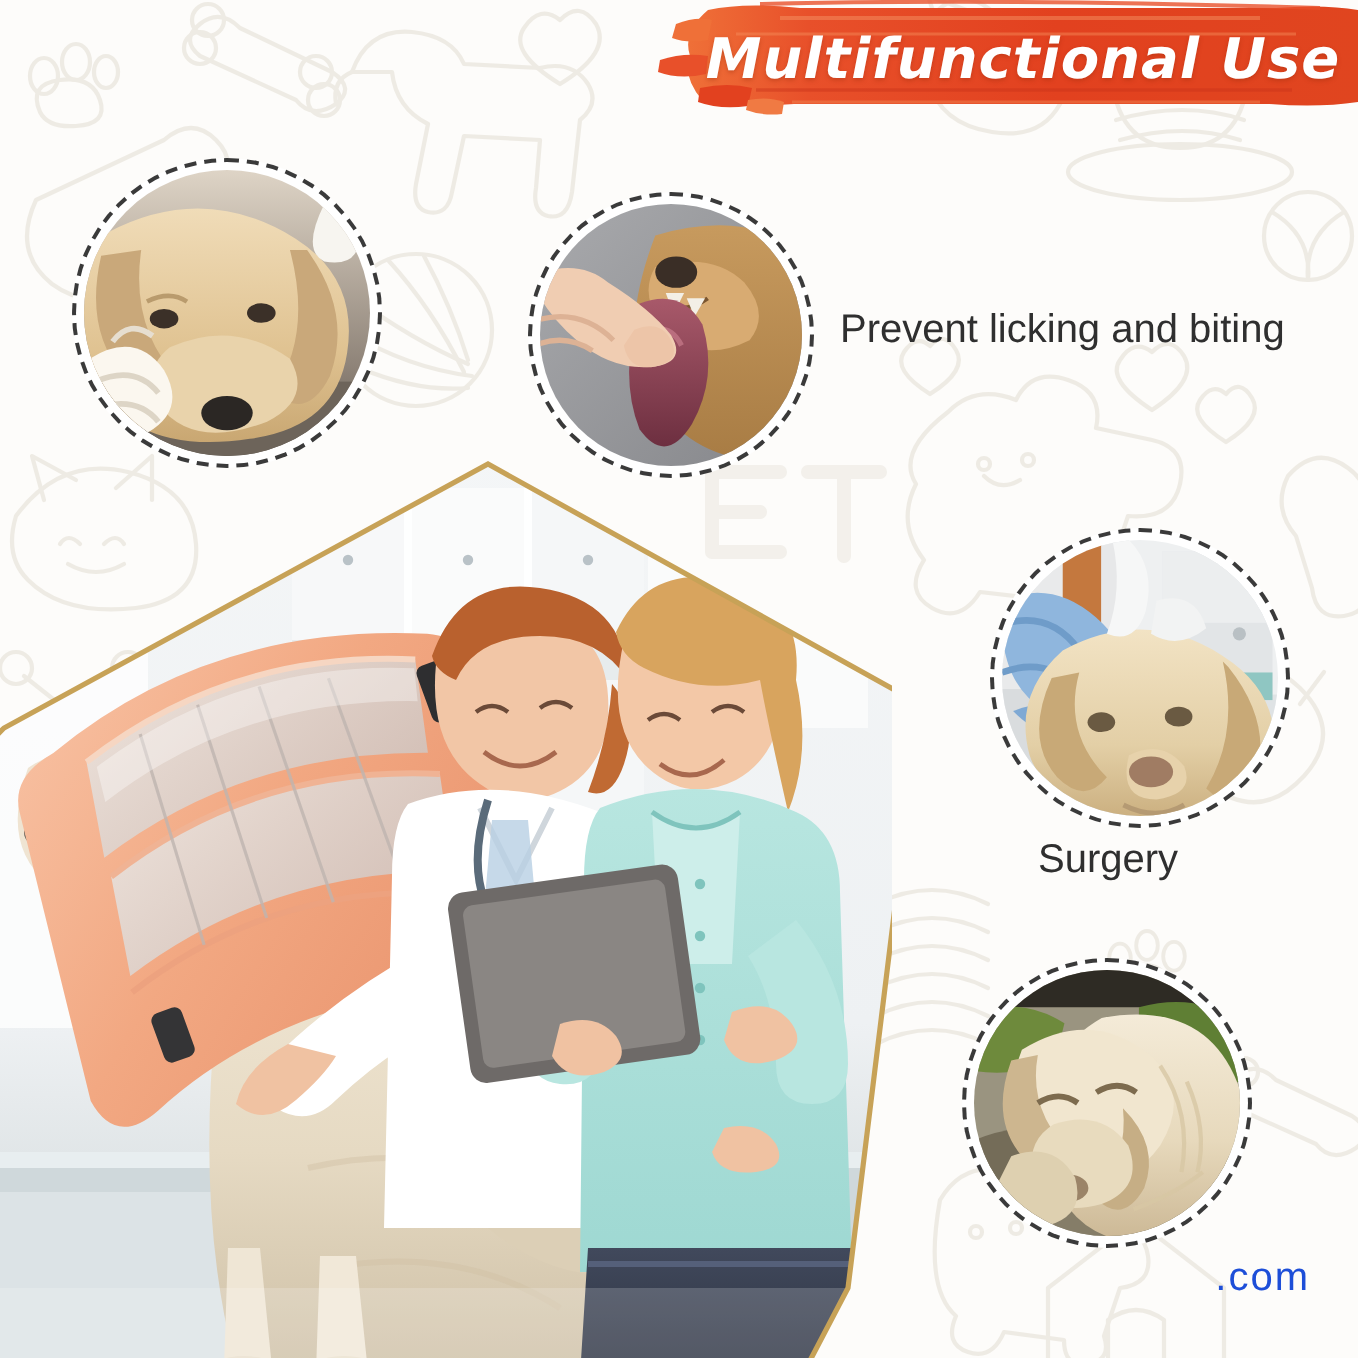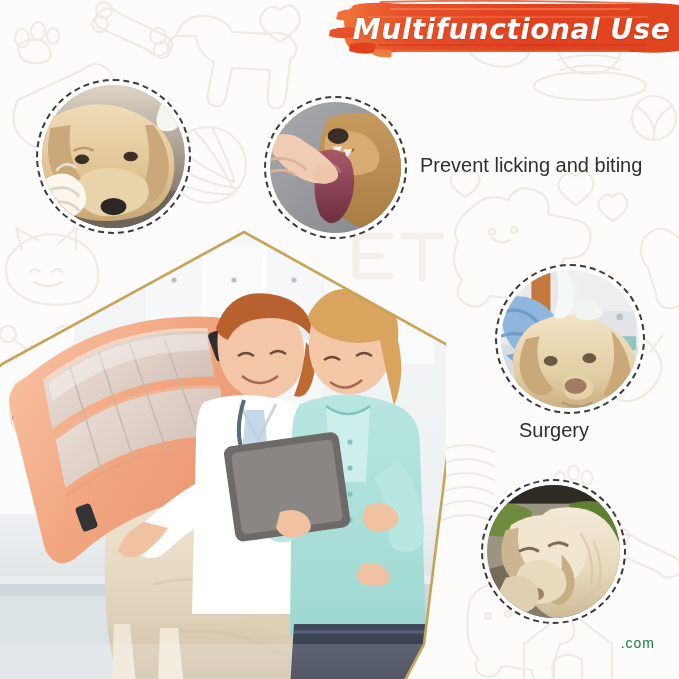--- a/index.html
+++ b/index.html
@@ -77,22 +77,22 @@
     position:absolute;
     left:-6px;top:224px;
     width:452px;height:460px;
     z-index:3;
   }
   .hero svg{display:block;width:100%;height:100%;}
 
   .watermark{
     position:absolute;
     right:24px;bottom:28px;
-    font-size:14px;
-    color:#15803d;
+    font-size:20px;
+    color:#1d4ed8;
     z-index:2;
     letter-spacing:1px;
   }
 </style>
 </head>
 <body>
 
 <div id="poster">
 
   <div class="doodle-bg">

